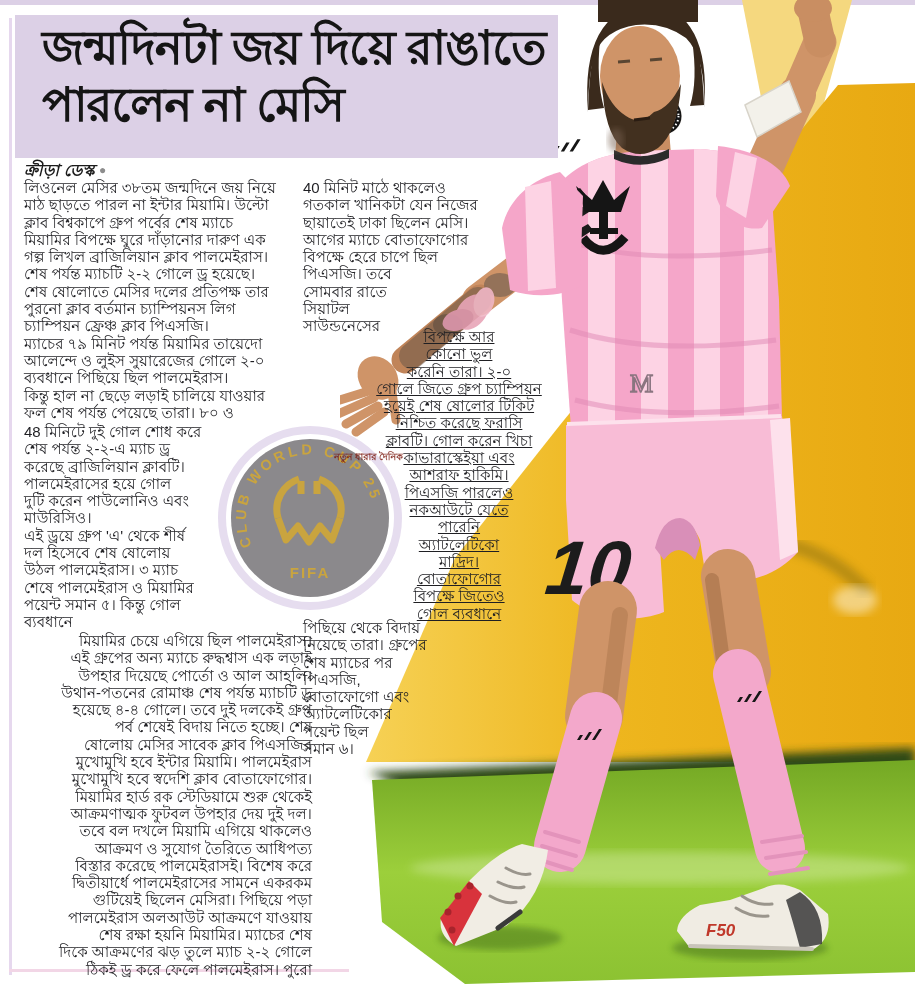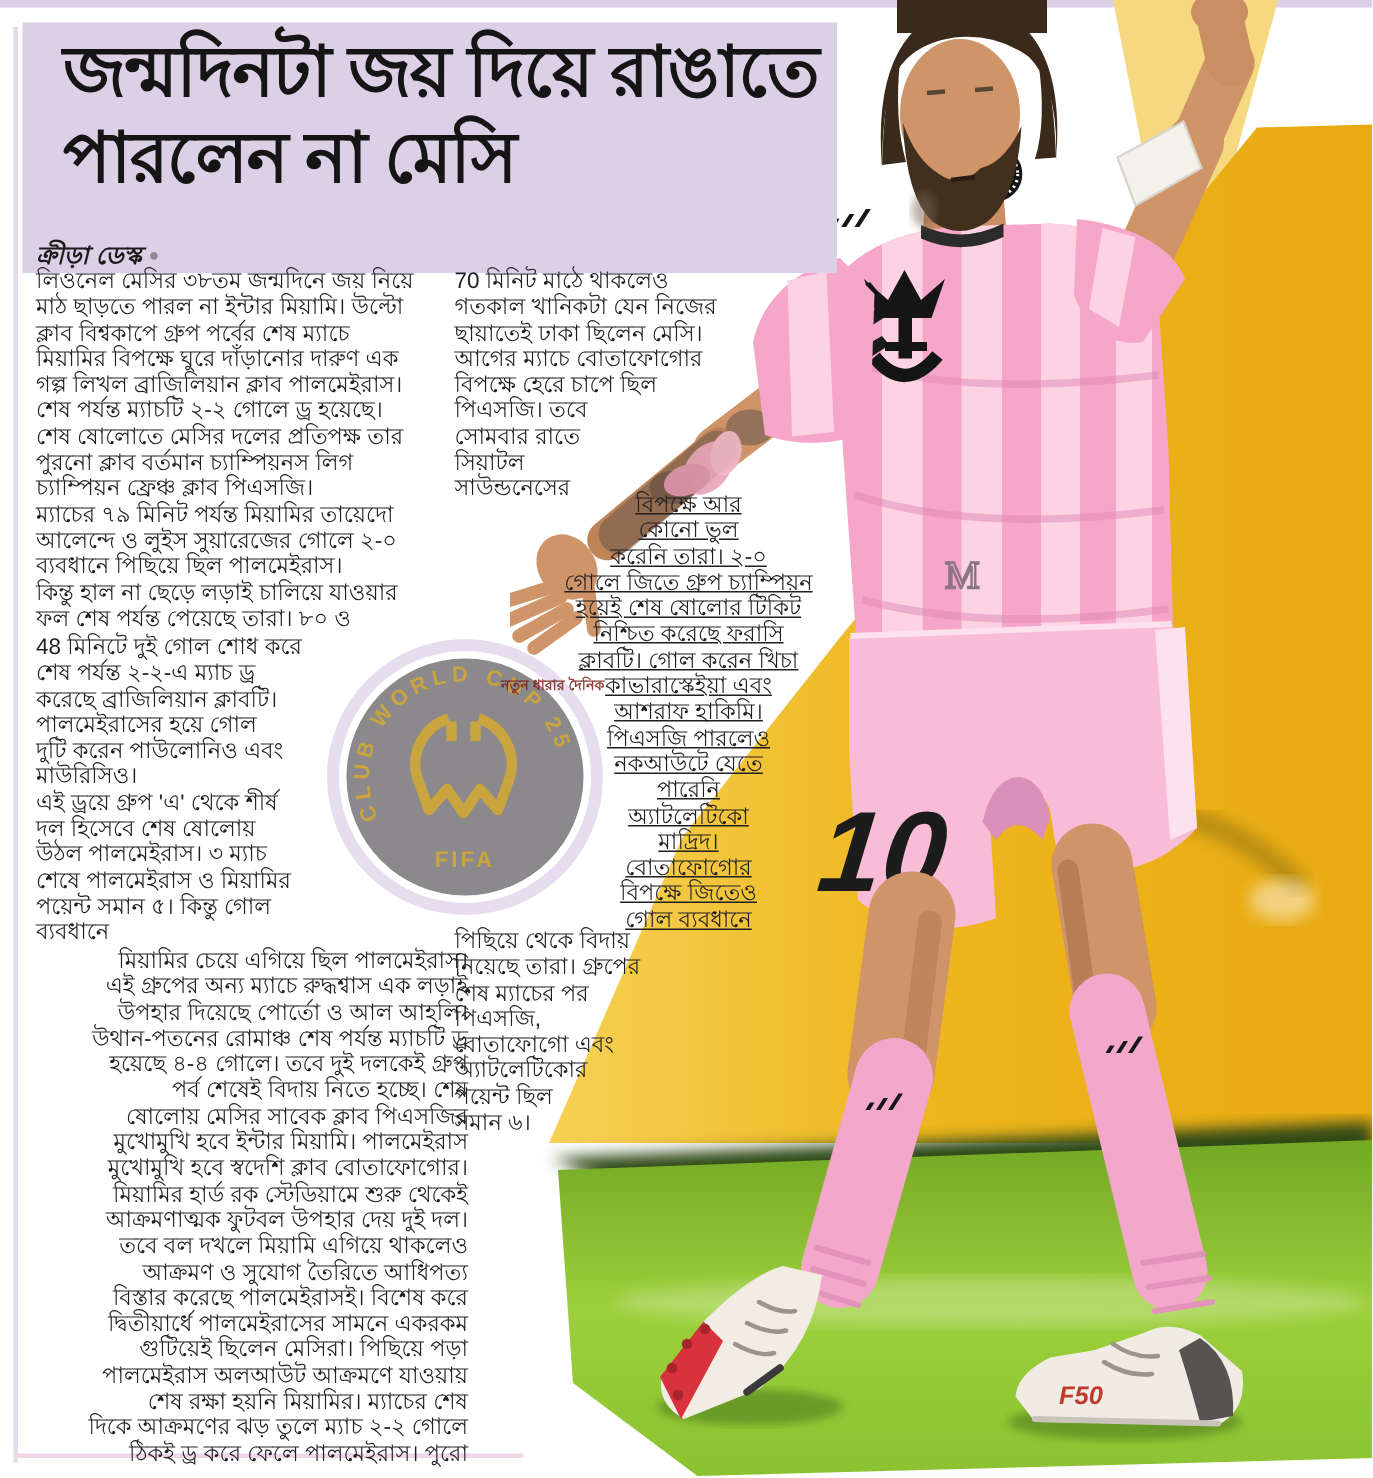--- a/index.html
+++ b/index.html
@@ -2,21 +2,21 @@
 <html><head>
 <meta charset="utf-8">
 <style>
   html,body{margin:0;padding:0;background:#fff;}
   #page{position:relative;width:915px;height:985px;background:#ffffff;overflow:hidden;
         font-family:"Liberation Sans",sans-serif;}
   .abs{position:absolute;}
   #top-strip{left:0;top:0;width:915px;height:5px;background:#dcd0e6;z-index:0;}
   #left-rule{left:9px;top:18px;width:3px;height:957px;background:#e6d8ee;z-index:0;}
   #bottom-rule{left:9px;top:969px;width:340px;height:3px;background:#f2d6e6;z-index:0;}
-  #headline-box{left:15px;top:15px;width:543px;height:167px;background:#dcd0e6;z-index:2;}
+  #headline-box{left:15px;top:15px;width:543px;height:143px;background:#dcd0e6;z-index:2;}
   #headline{position:absolute;left:27px;top:4px;width:510px;
             font-size:47px;line-height:57px;font-weight:700;color:#151515;
             white-space:pre-line;letter-spacing:-1px;}
   #byline{left:24px;top:158px;z-index:3;font-size:16.5px;font-weight:700;color:#1b1b1b;font-style:italic;}
   #byline .dot{color:#8d8d8d;font-size:12px;vertical-align:2px;}
   .body-text{z-index:3;font-size:15px;line-height:17.3px;color:#1f1f23;white-space:pre-line;}
   #c1a{left:24px;top:179px;width:292px;}
   #c1b{left:24px;top:423px;width:212px;}
   #c1c{left:12px;top:632px;width:300px;text-align:right;}
   #c2a{left:303px;top:179px;width:256px;}
@@ -89,21 +89,21 @@
 আক্রমণাত্মক ফুটবল উপহার দেয় দুই দল।
 তবে বল দখলে মিয়ামি এগিয়ে থাকলেও
 আক্রমণ ও সুযোগ তৈরিতে আধিপত্য
 বিস্তার করেছে পালমেইরাসই। বিশেষ করে
 দ্বিতীয়ার্ধে পালমেইরাসের সামনে একরকম
 গুটিয়েই ছিলেন মেসিরা। পিছিয়ে পড়া
 পালমেইরাস অলআউট আক্রমণে যাওয়ায়
 শেষ রক্ষা হয়নি মিয়ামির। ম্যাচের শেষ
 দিকে আক্রমণের ঝড় তুলে ম্যাচ ২-২ গোলে
 ঠিকই ড্র করে ফেলে পালমেইরাস। পুরো</div>
-  <div id="c2a" class="abs body-text">70 মিনিট মাঠে থাকলেও
+  <div id="c2a" class="abs body-text">40 মিনিট মাঠে থাকলেও
 গতকাল খানিকটা যেন নিজের
 ছায়াতেই ঢাকা ছিলেন মেসি।
 আগের ম্যাচে বোতাফোগোর
 বিপক্ষে হেরে চাপে ছিল
 পিএসজি। তবে
 সোমবার রাতে
 সিয়াটল
 সাউন্ডনেসের</div>
   <div id="c2b" class="abs body-text">বিপক্ষে আর
 কোনো ভুল

